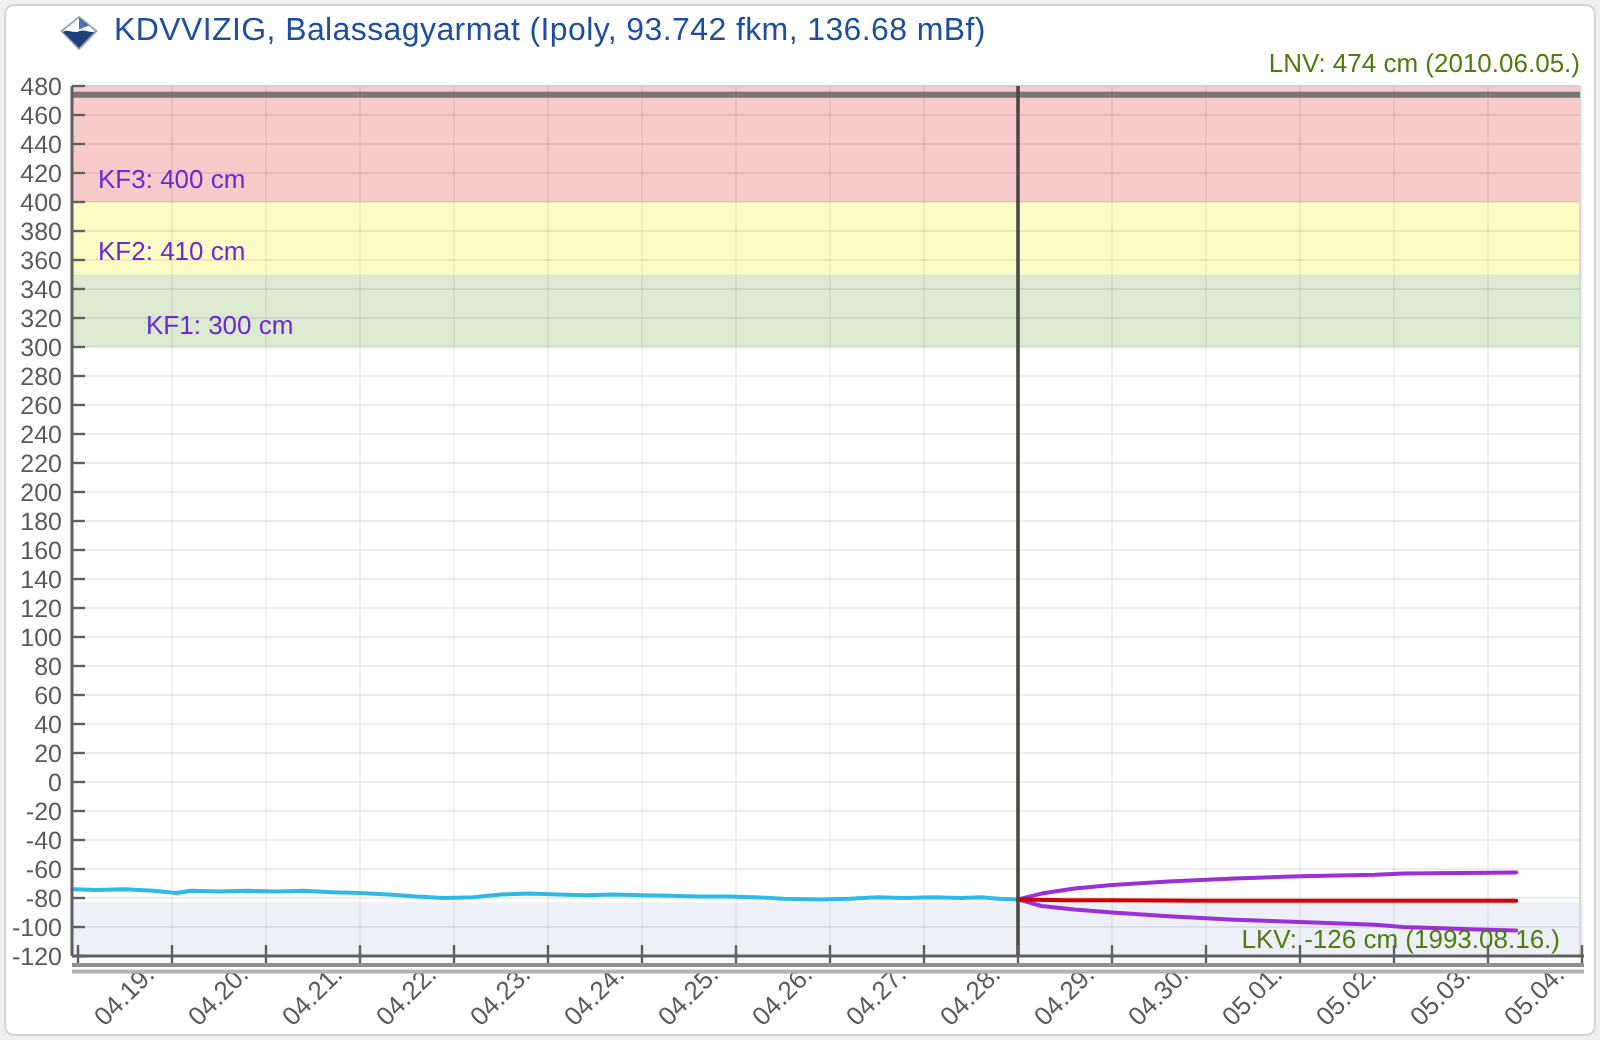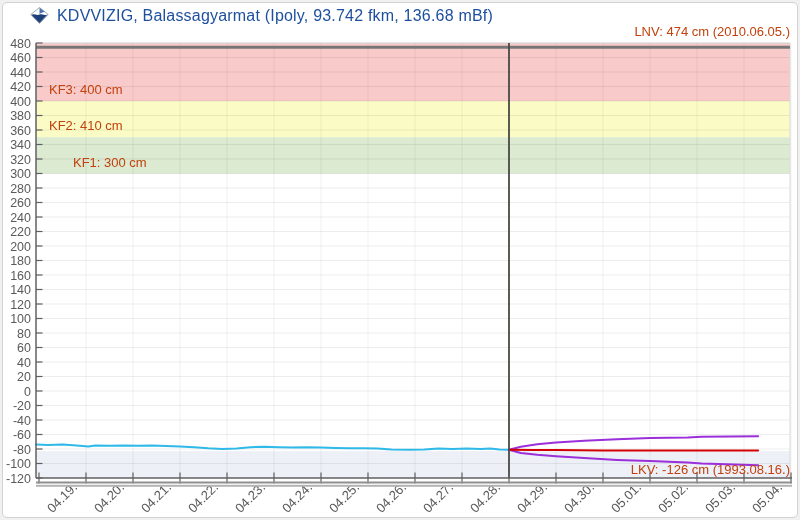--- a/index.html
+++ b/index.html
@@ -6,28 +6,28 @@
   body{
     width:800px;height:520px;position:relative;background:#f0f0f0;
     font-family:"Liberation Sans", sans-serif;overflow:hidden;
   }
   .panel{
     position:absolute;left:2px;top:2px;right:2px;bottom:2px;
     background:#ffffff;border:1px solid #d3d3d3;border-radius:5px;
   }
   #chart-svg{position:absolute;left:0;top:0;}
   .hdr{
-    position:absolute;left:30px;top:7px;display:flex;align-items:flex-start;gap:8px;
+    position:absolute;left:30px;top:7px;display:flex;align-items:center;gap:8px;
     z-index:5;
   }
   .hdr .title{font-size:16px;color:#1d4f9e;letter-spacing:0.2px;white-space:nowrap;}
-  .anno{position:absolute;font-size:13px;color:#c2410c;z-index:5;white-space:nowrap;}
+  .anno{position:absolute;font-size:13px;color:#4d7c0f;z-index:5;white-space:nowrap;}
   .lnv{right:10px;top:24px;text-align:right;}
-  .lkv{right:10px;top:462px;text-align:center;}
-  .kf{left:49px;color:#c2410c;}
+  .lkv{right:20px;top:462px;text-align:center;}
+  .kf{left:49px;color:#6d28d9;}
   .kf3{top:82px;}
   .kf2{top:118px;}
   .kf1{top:155px;margin-left:24px;}
   svg text{font-family:"Liberation Sans", sans-serif;}
 </style>
 </head>
 <body>
 
 <div class="panel"></div>
 

